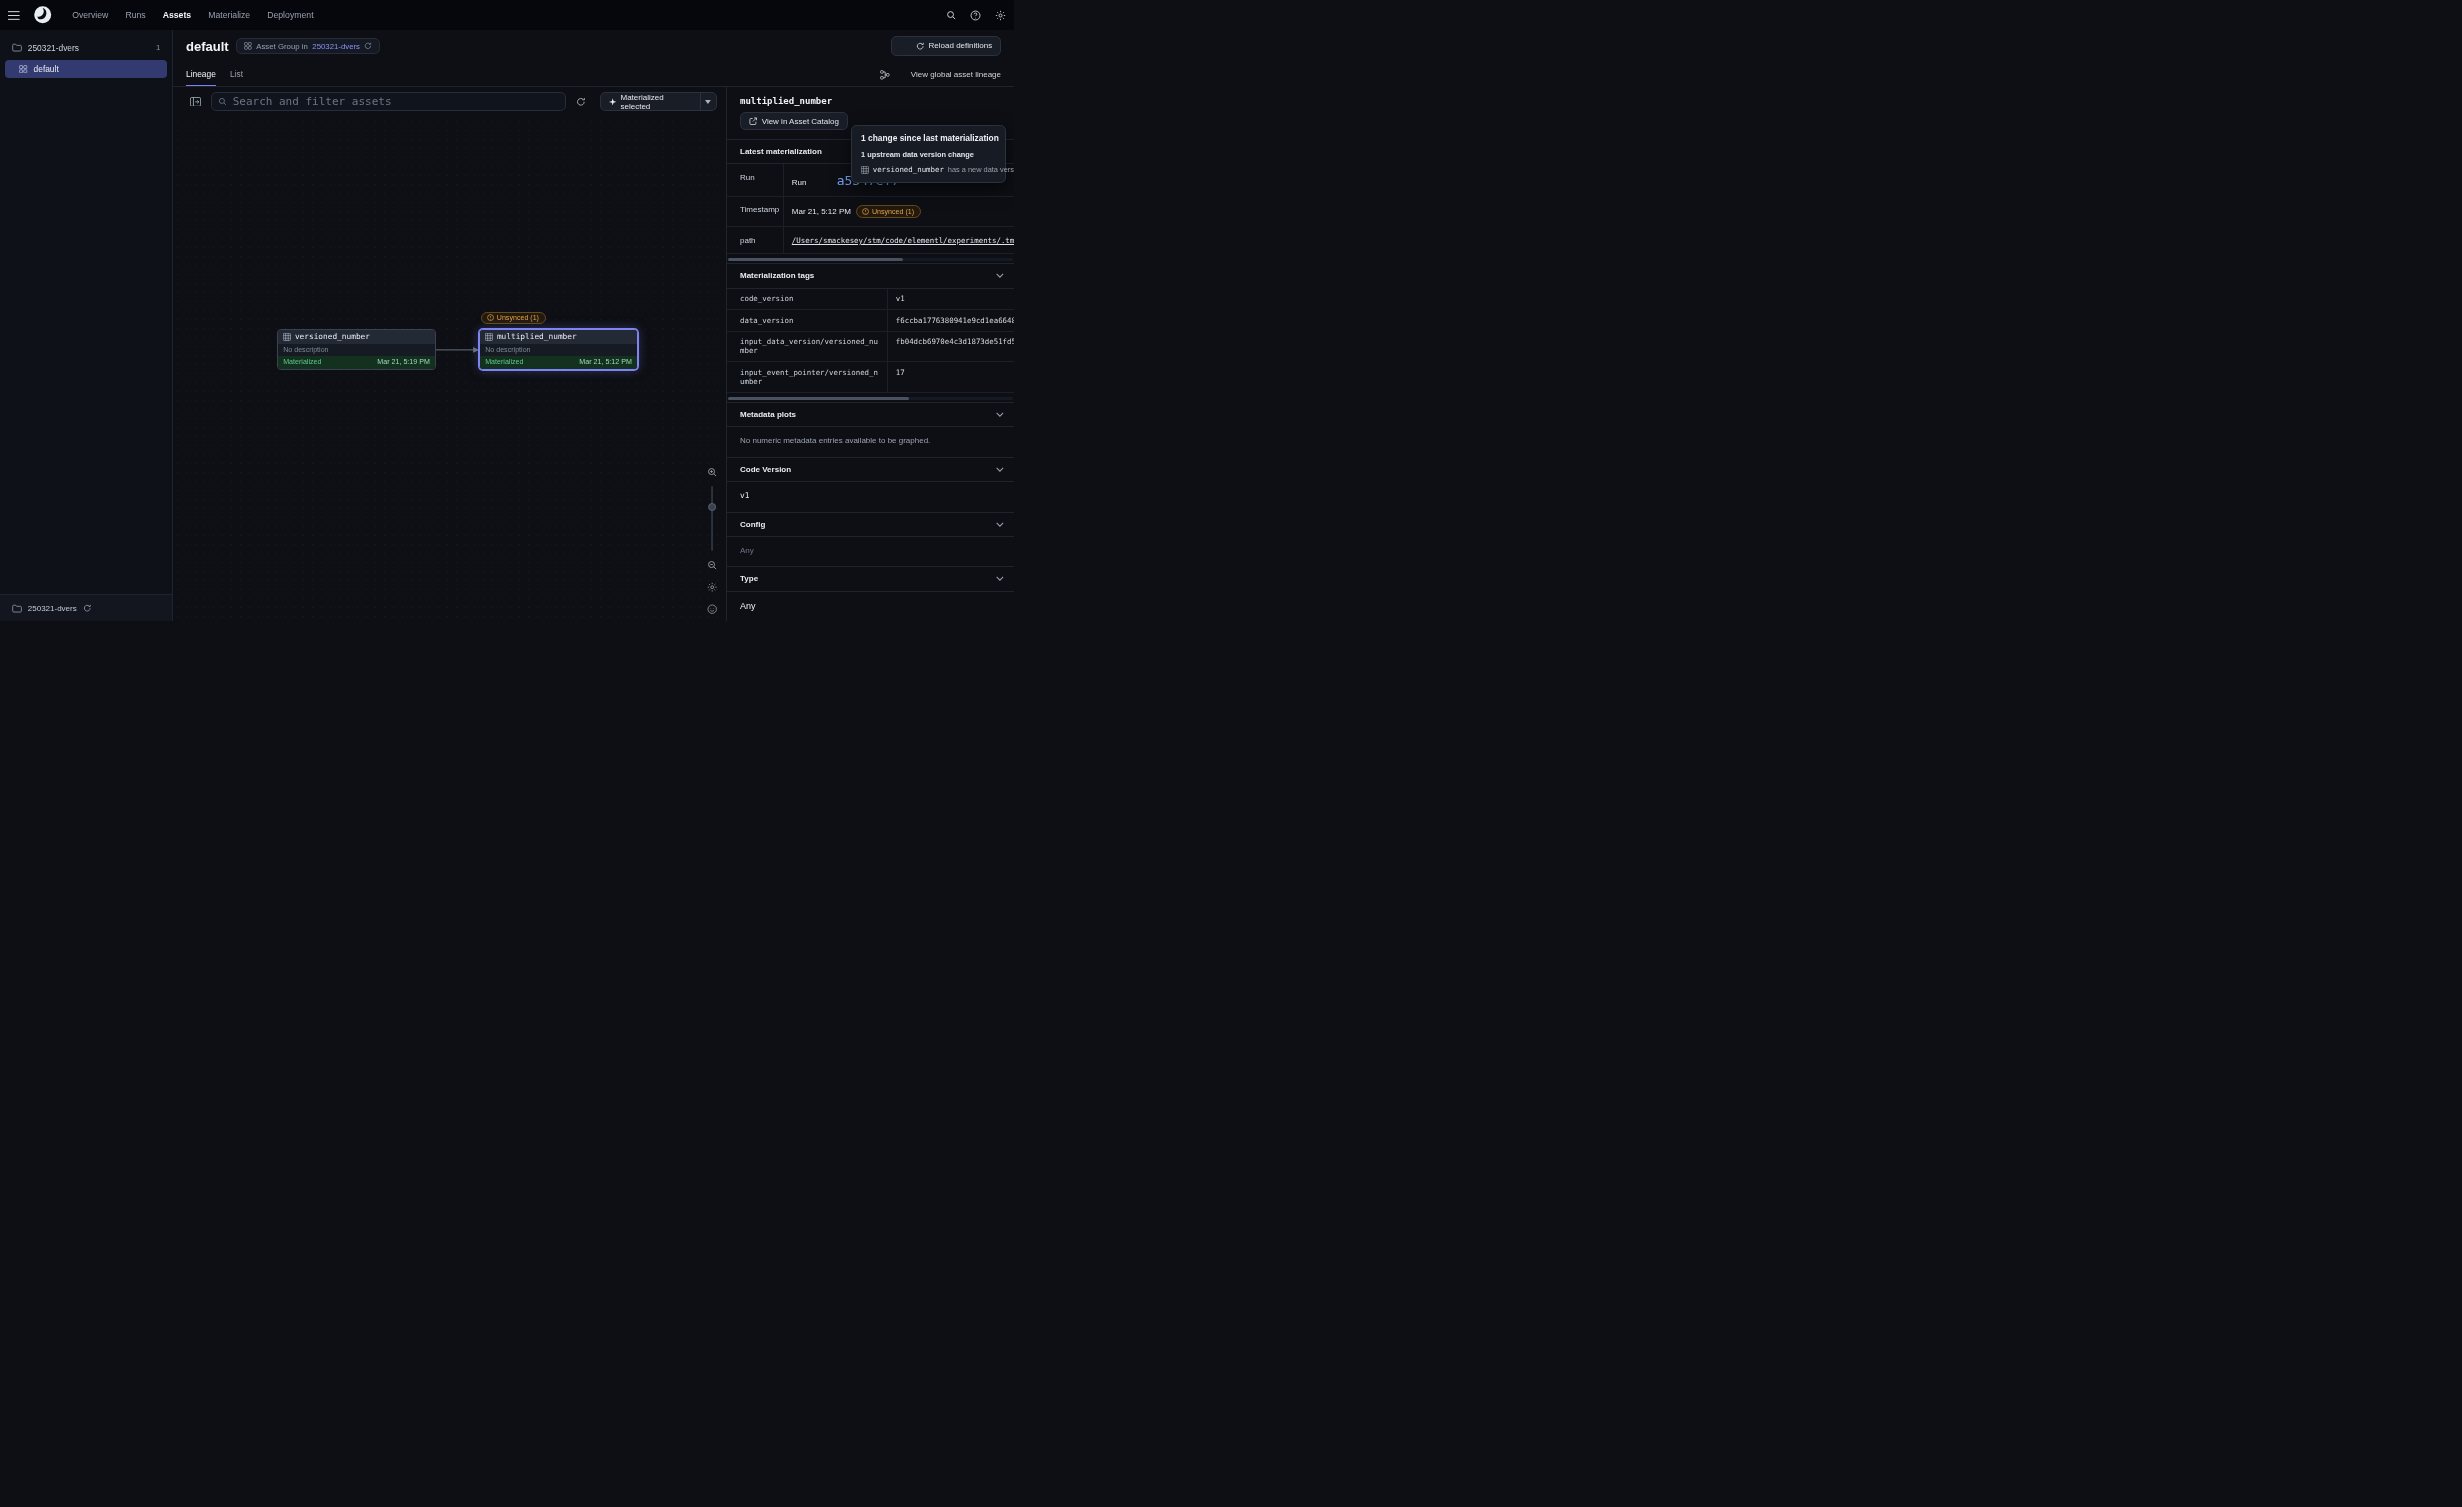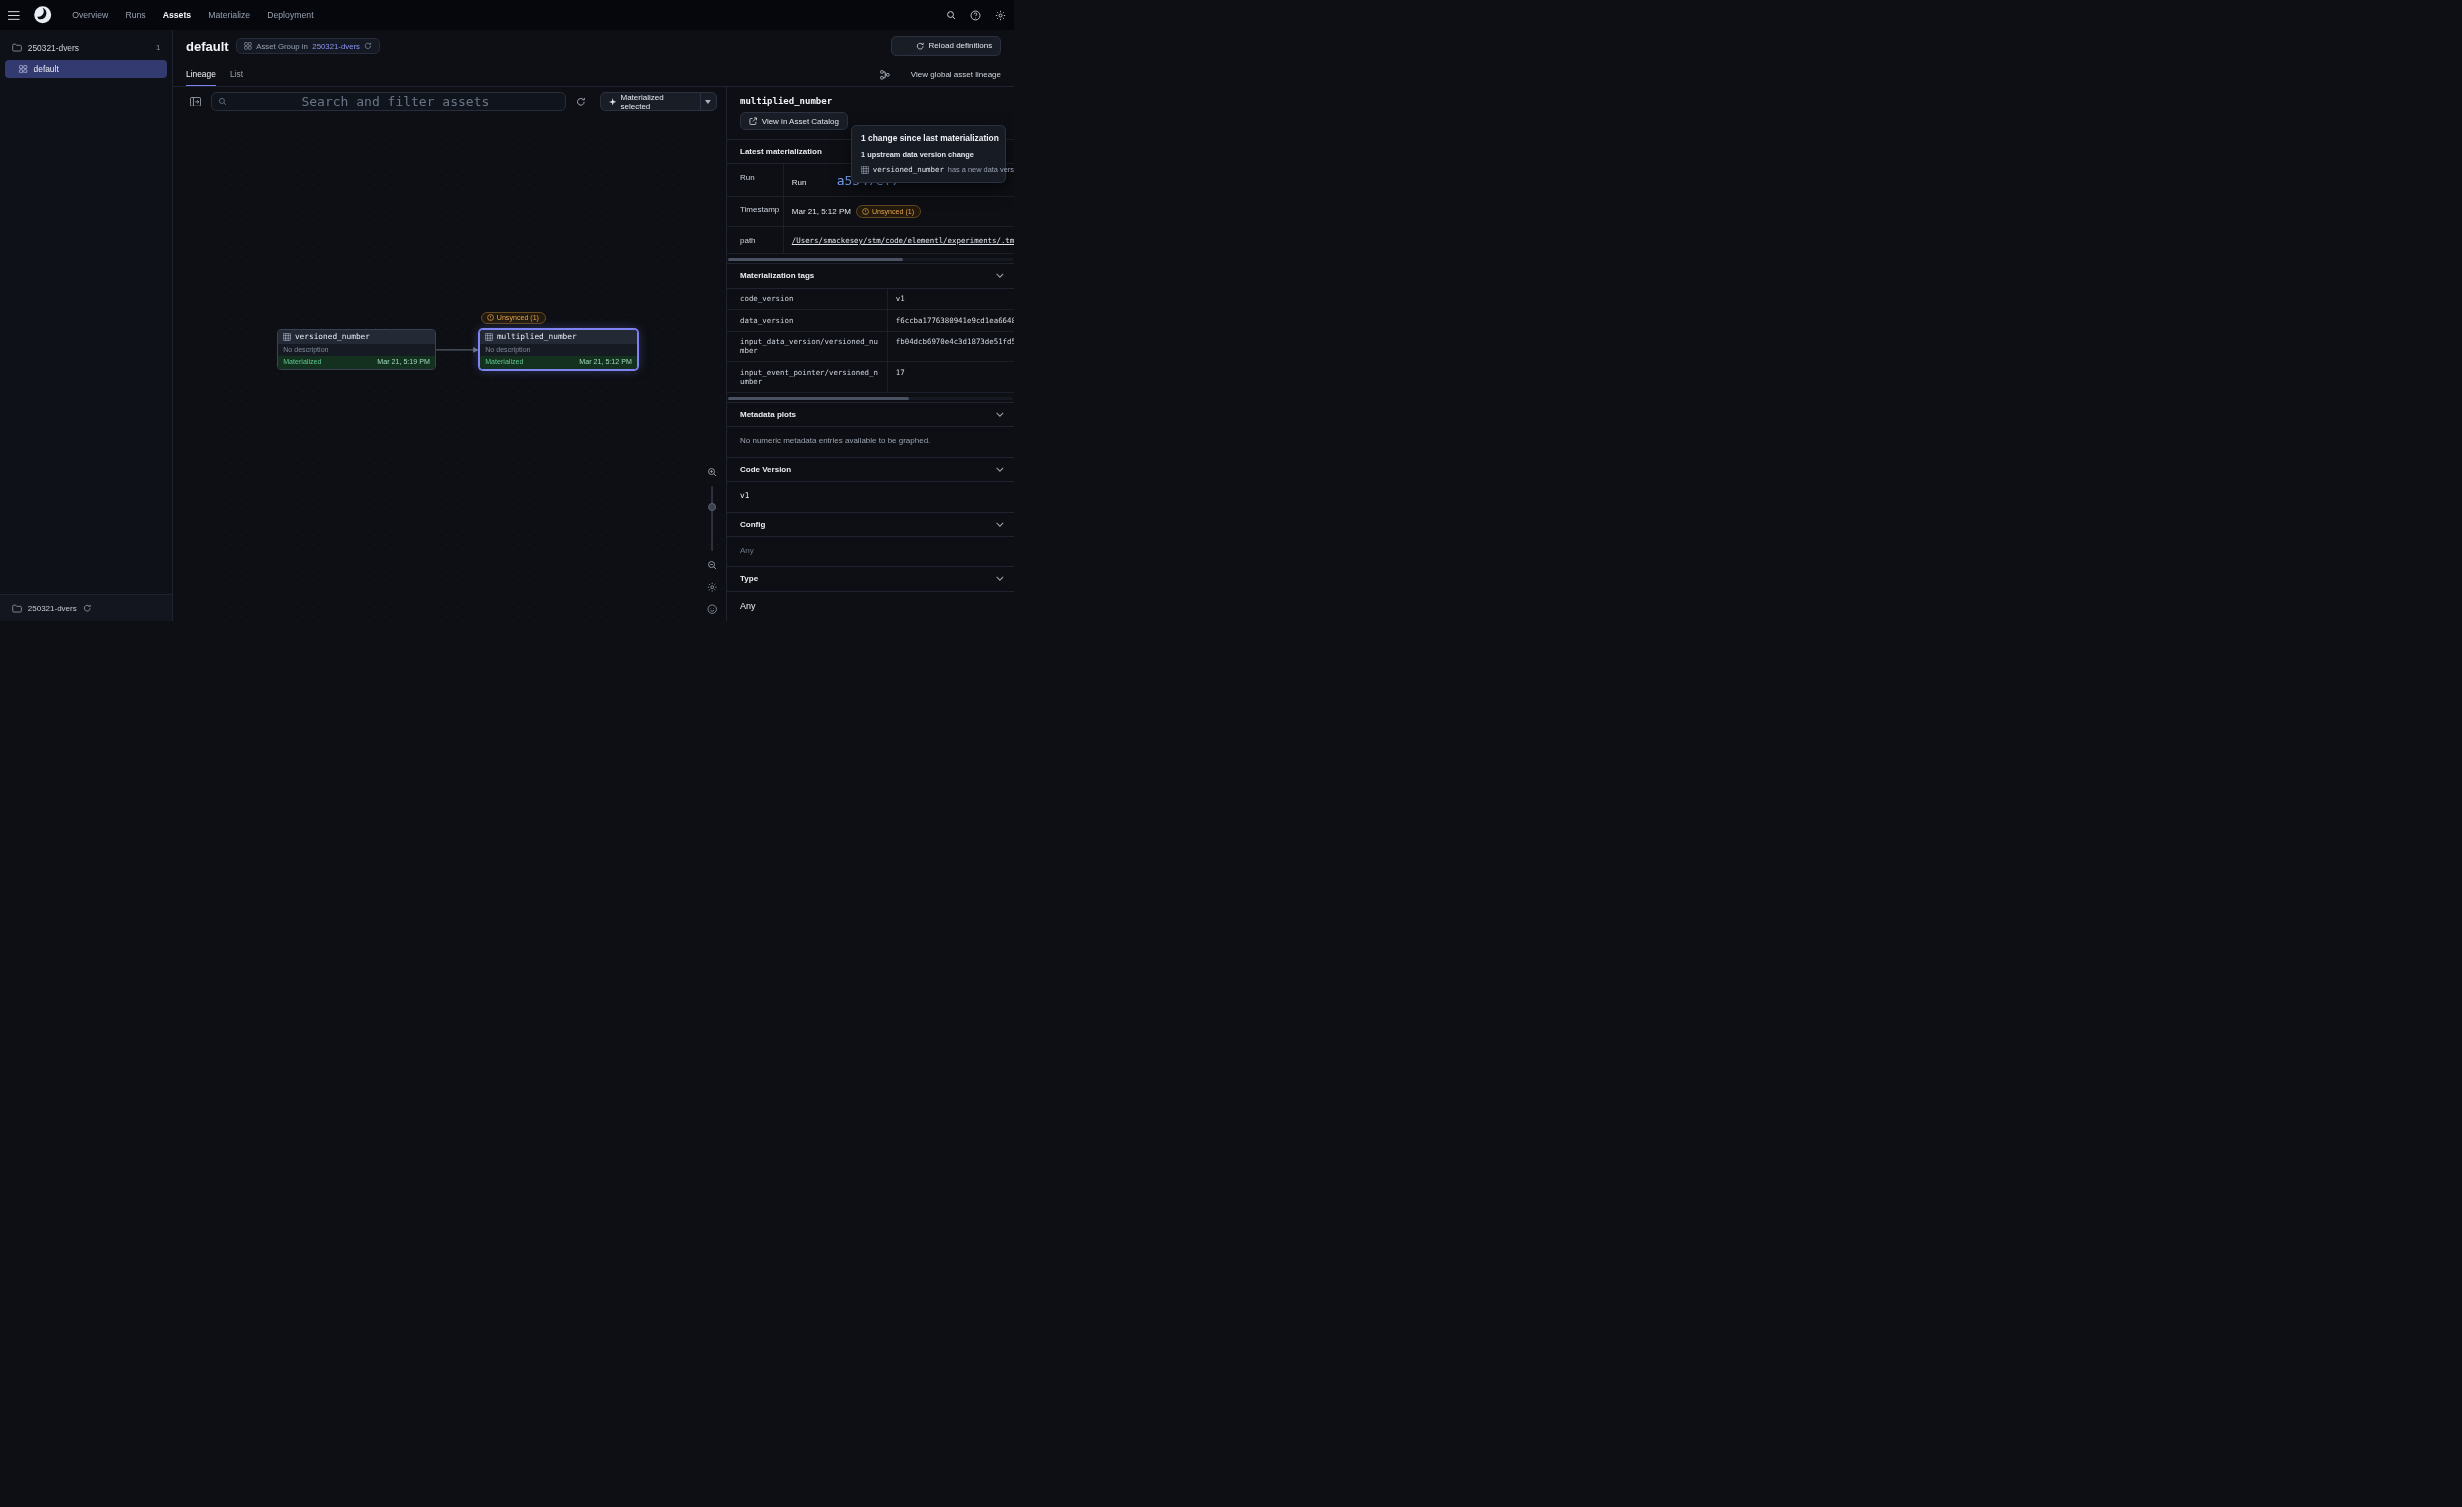--- a/index.html
+++ b/index.html
@@ -45,21 +45,21 @@
   .tab.active { color:#f3f5f9; border-bottom:1.3px solid #7a81f4; padding-bottom:5.2px; margin-bottom:0; }
   .global-link { margin-left:auto; display:flex; gap:21px; align-items:center; font-size:8px; color:#cdd3de; padding-bottom:5.8px; cursor:pointer; }
 
   .content { flex:1; display:flex; min-height:0; }
 
   
   .canvas-wrap { flex:1; position:relative; min-width:0; }
   .toolbar { height:30px; display:flex; align-items:center; gap:6.5px; padding:0 9px 0 14.2px; }
   .tool-icon { width:18px; height:18px; display:flex; align-items:center; justify-content:center; color:#aab2c0; cursor:pointer; }
   .search-box { width:369px; height:19.4px; background:#10141c; border:0.6px solid #272d3a; border-radius:5.2px; display:flex; align-items:center; gap:5.2px; padding:0 6.5px; color:#6b7587; }
-  .search-box input { flex:1; background:transparent; border:none; outline:none; color:#dfe3eb; font-family:"DejaVu Sans Mono", monospace; font-size:13px;text-align:center; }
+  .search-box input { flex:1; background:transparent; border:none; outline:none; color:#dfe3eb; font-family:"DejaVu Sans Mono", monospace; font-size:11px; }
   .mat-btn { display:flex; height:19.4px; border:0.6px solid #2b3140; background:#191d26; border-radius:5.2px; overflow:hidden; margin-left:3.9px; }
   .mat-main { display:flex; align-items:center; gap:4.5px; padding:0 7.8px; font-size:8px; color:#e6e9f0; cursor:pointer; }
   .mat-caret { width:17px; border-left:0.6px solid #2b3140; display:flex; align-items:center; justify-content:center; color:#aab2c0; cursor:pointer; }
 
   .canvas { position:absolute; top:30px; left:0; right:0; bottom:0;
     background-image:radial-gradient(rgba(255,255,255,0.055) 0.6px, transparent 0.8px);
     background-size:9px 9px; overflow:hidden; }
 
   .node { position:absolute; width:159px; background:#161a22; border:0.6px solid #3a4150; border-radius:3.9px; overflow:hidden; cursor:pointer; }
   .node-header { display:flex; align-items:center; gap:3.9px; padding:2.6px 5.2px; background:#242936; font-family:"DejaVu Sans Mono", monospace; font-size:7.8px; color:#e8ebf3; }

